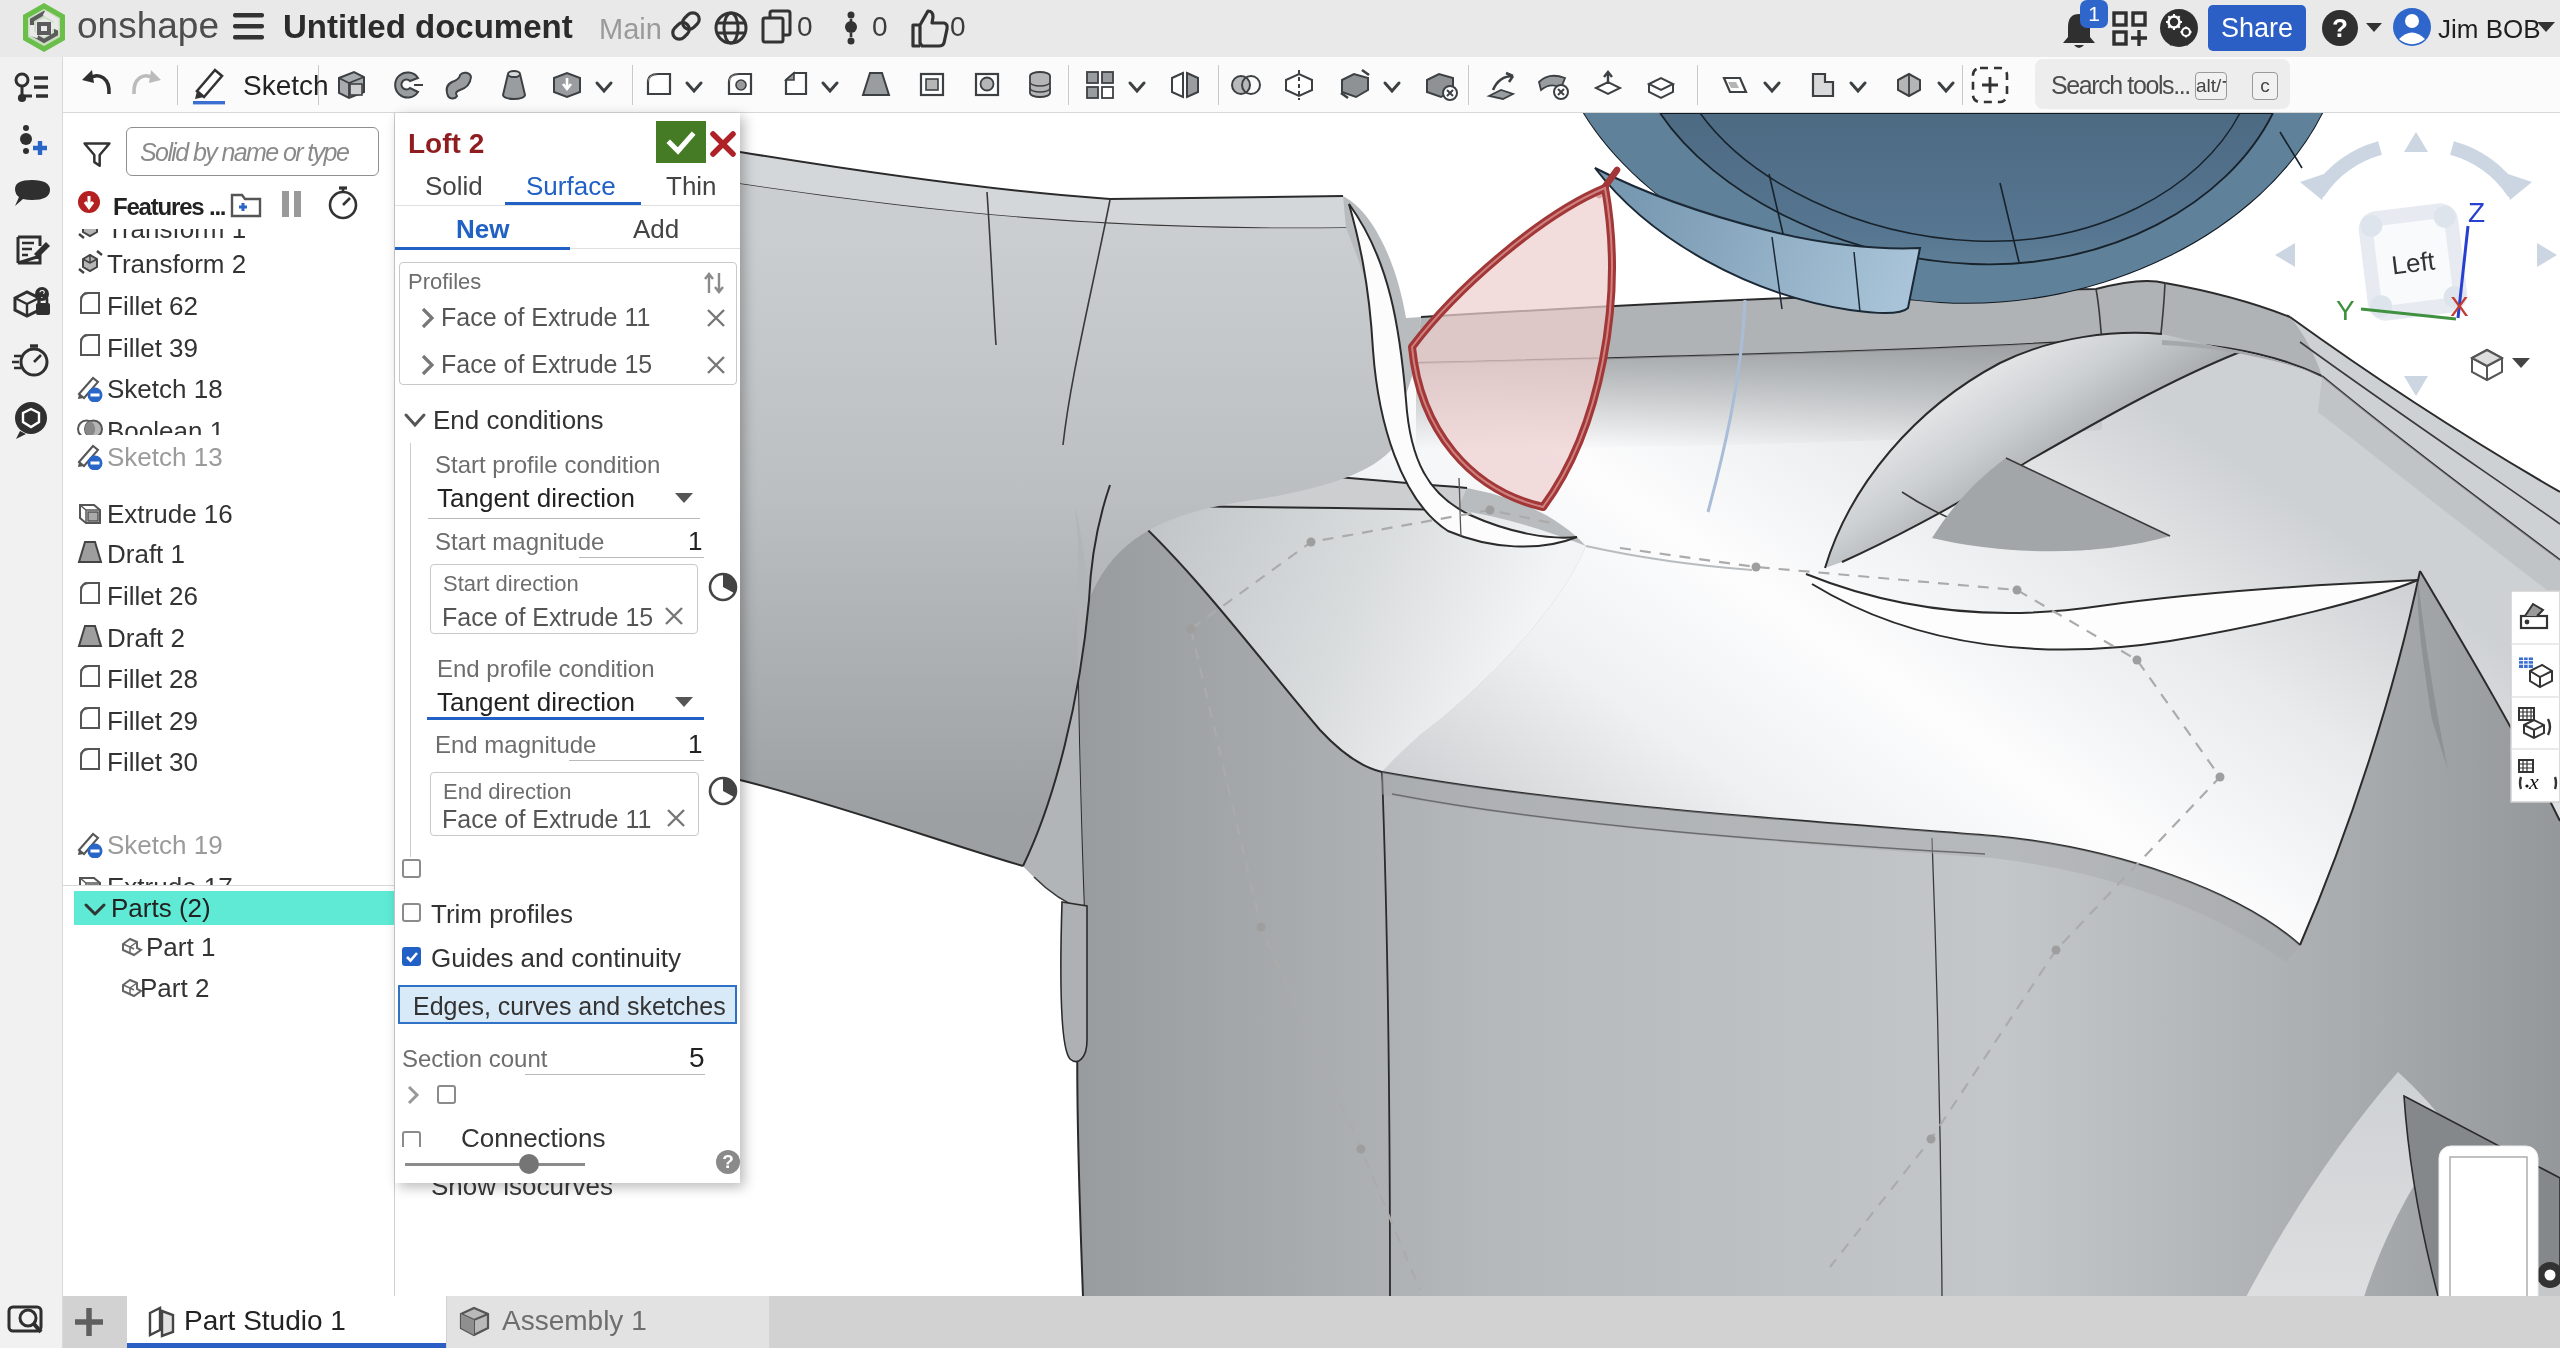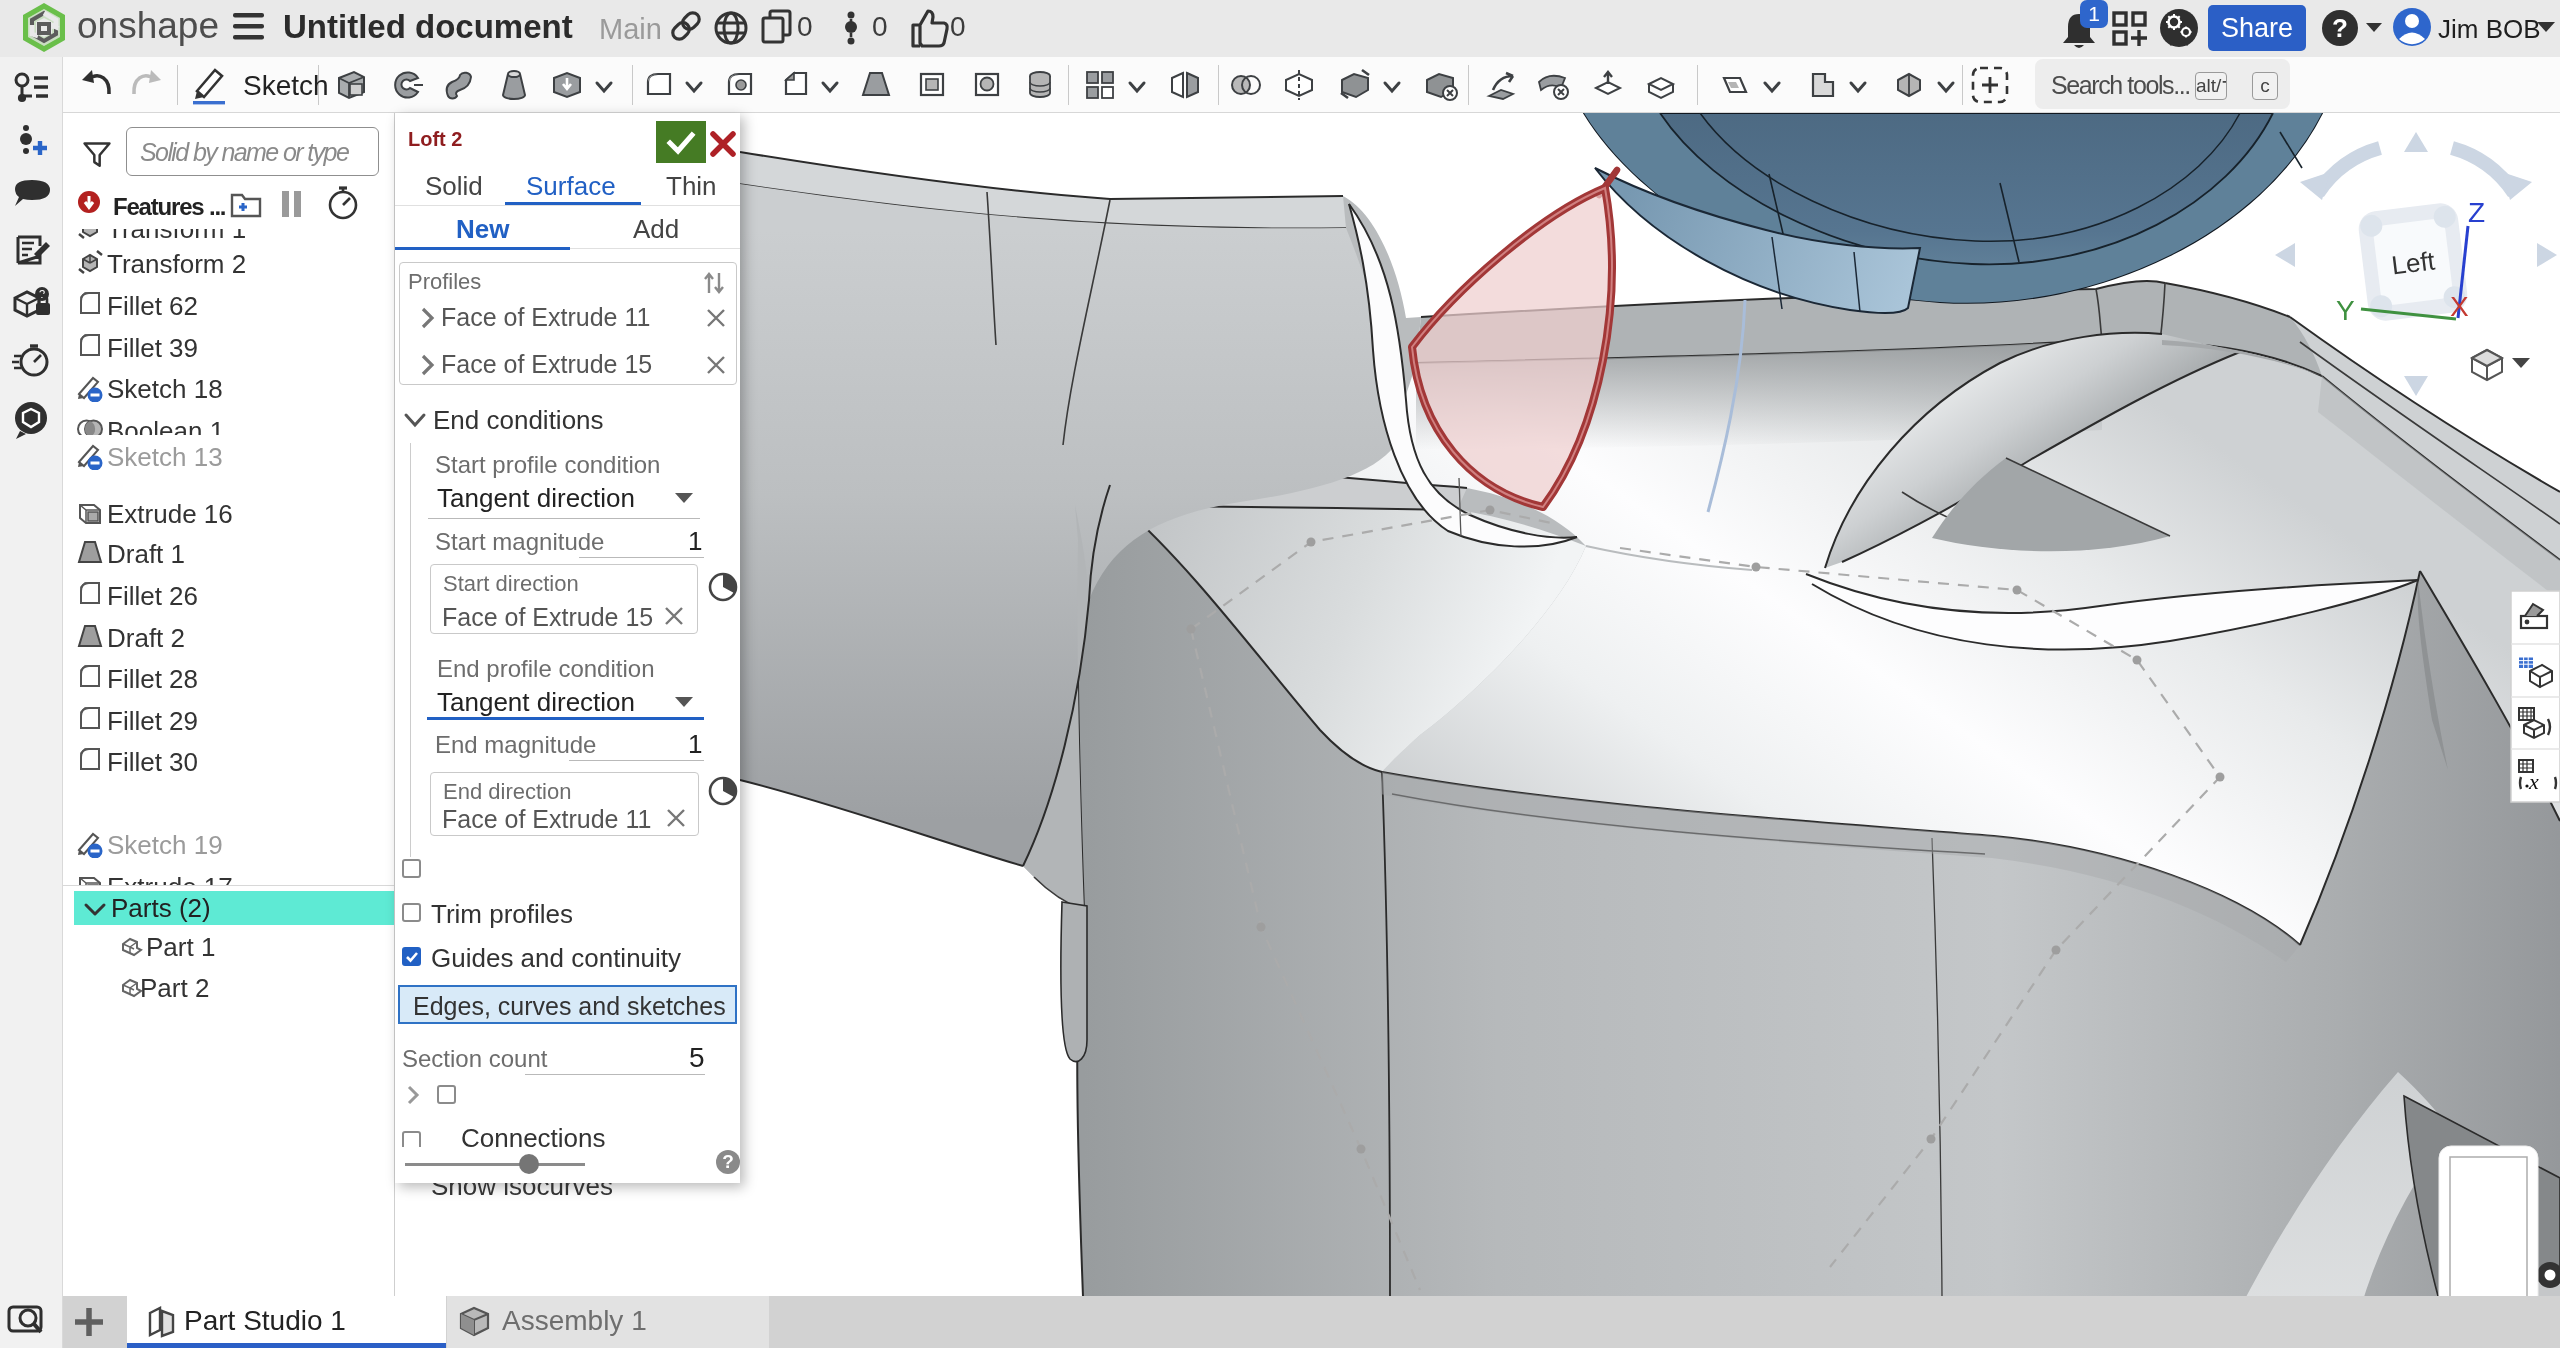--- a/index.html
+++ b/index.html
@@ -25,21 +25,21 @@
 #filterbox span { position:absolute; left:13px; top:10px; font-size:25px; font-style:italic; color:#8a8a8a; letter-spacing:-1.6px; white-space:nowrap; }
 .fitem { position:absolute; left:0; width:331px; height:42px; font-size:26px; color:#333; background:#fff; }
 .fitem .txt { position:absolute; left:44px; top:7px; }
 .fitem.gray .txt { color:#9b9b9b; }
 .fitem svg { position:absolute; left:12px; top:5px; }
 #featlbl { position:absolute; left:50px; top:80px; font-size:24px; font-weight:bold; color:#222; letter-spacing:-1.2px; }
 #partshdr { position:absolute; left:0; top:778px; width:331px; height:34px; background:#5eead4;margin-left:11px; }
 #partshdr .lbl { position:absolute; left:37px; top:2px; font-size:26px; color:#222; }
 .pdivider { position:absolute; left:0; top:772px; width:331px; height:1px; background:#d8d8d8; }
 #dialog { position:absolute; left:395px; top:113px; width:345px; height:1070px; background:#fff; box-shadow:4px 4px 12px rgba(0,0,0,0.28); }
-#dlg-title { position:absolute; left:13px; top:15px; font-size:20px; font-weight:bold; color:#8f1d1f; }
+#dlg-title { position:absolute; left:13px; top:15px; font-size:28px; font-weight:bold; color:#8f1d1f; }
 #dlg-ok { position:absolute; left:261px; top:8px; width:50px; height:44px; background:#457b24; }
 .tabrow { position:absolute; left:0; width:345px; height:43px; border-bottom:1px solid #e0e0e0; background:#fff; }
 .tab { position:absolute; font-size:26px; color:#444; }
 .tab.sel { color:#2160c4; }
 .tabline { position:absolute; height:3px; background:#2160c4; }
 .glabel { position:absolute; font-size:24px; color:#6d6d6d; }
 .gvalue { position:absolute; font-size:26px; color:#222; }
 .uline { position:absolute; height:1px; background:#b9b9b9; }
 .gbox { position:absolute; border:1px solid #c9c9c9; border-radius:4px; }
 .cbx { position:absolute; width:19px; height:19px; border:2px solid #8b8b8b; border-radius:3px; background:#fff; }

